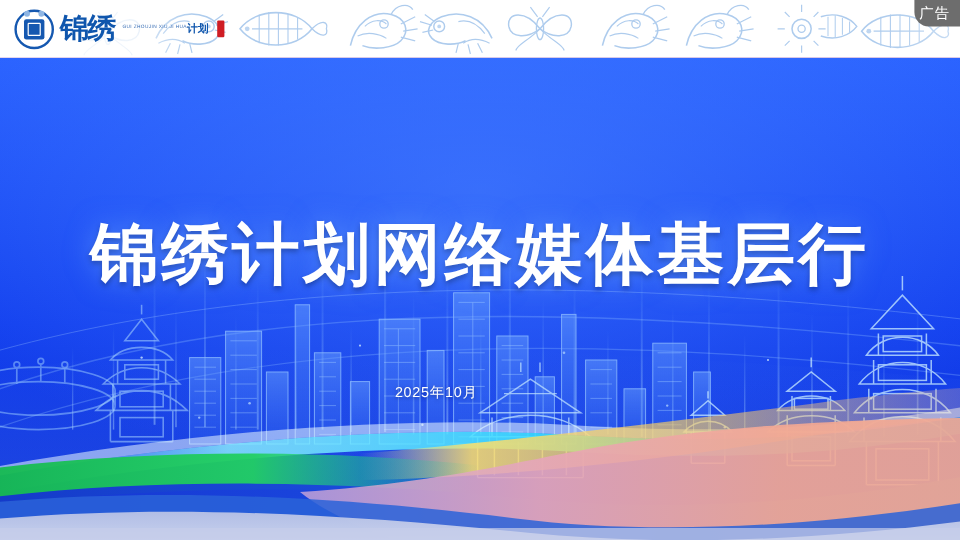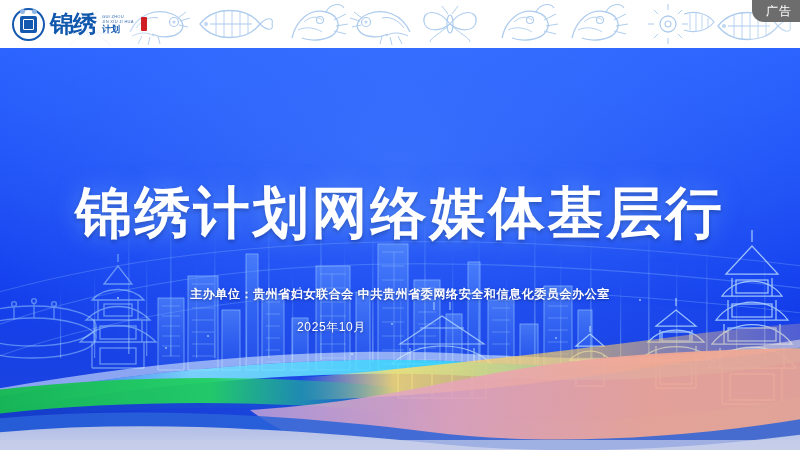--- a/index.html
+++ b/index.html
@@ -45,40 +45,40 @@
     background:#8fb6e4;
   }
   .logo-emblem .dot-l{left:6px;}
   .logo-emblem .dot-r{right:6px;}
   .logo-word{
     font-family:"DejaVu Sans",sans-serif;
     font-size:24px;font-weight:bold;color:#0f56ad;letter-spacing:-1px;
     line-height:1;
   }
   .logo-sub{
-    display:flex;flex-direction:column;justify-content:center;
+    display:flex;justify-content:center;
     margin-left:1px;
   }
   .logo-sub .tiny{
     font-size:4px;color:#3a6fb5;letter-spacing:0.3px;line-height:1.25;
     white-space:nowrap;
   }
   .logo-sub .plan{
     font-size:9px;font-weight:bold;color:#0f56ad;line-height:1;margin-top:1px;
   }
   .logo-redmark{
     width:6px;height:14px;background:#cf1d24;border-radius:1px;
     align-self:center;margin-left:2px;
   }
 
   .ad-badge{
     position:absolute;right:0;top:0;
     background:#6d6d6d;color:#ffffff;
     font-size:12px;line-height:22px;
-    padding:0 8px 0 14px;
+    padding:0 8px 0 4px;
     border-bottom-left-radius:12px;
     z-index:30;
     letter-spacing:1px;
   }
 
   
   .stage{
     position:absolute;left:0;top:48px;width:800px;height:402px;
     overflow:hidden;
     background:
@@ -113,20 +113,21 @@
   }
   .orgline{
     position:absolute;left:0;top:238px;width:800px;
     font-size:12px;font-weight:bold;color:#ffffff;letter-spacing:.6px;
     text-shadow:0 1px 3px rgba(0,20,80,.5);
   }
   .dateline{
     position:absolute;left:0;top:271px;width:663px;
     font-size:12px;color:#ffffff;letter-spacing:.6px;
     text-shadow:0 1px 3px rgba(0,20,80,.5);
+    padding-left:32px;
   }
 </style>
 </head>
 <body>
 
 <div class="poster">
 
   <div class="topbar">
 
     <svg class="pattern-svg" viewBox="0 0 800 48" preserveAspectRatio="none">
@@ -448,17 +449,16 @@
                  L820,402 L-20,402 Z" fill="#2a63d8" opacity=".85"></path>
 
         <path d="M-20,386 C140,370 300,382 440,396 C560,408 690,402 820,384
                  L820,402 L-20,402 Z" fill="url(#footG)" opacity=".95"></path>
         <path d="M-20,392 L820,392 L820,402 L-20,402 Z" fill="#c6cde9" opacity=".7"></path>
       </g>
     </svg>
 
     <div class="titles">
       <div class="title2">锦绣计划网络媒体基层行</div>
-      <div class="orgline">主办单位：贵州省妇女联合会  中共贵州省委网络安全和信息化委员会办公室</div>
       <div class="dateline">2025年10月</div>
     </div>
   </div>
 </div>
 
 </body></html>

